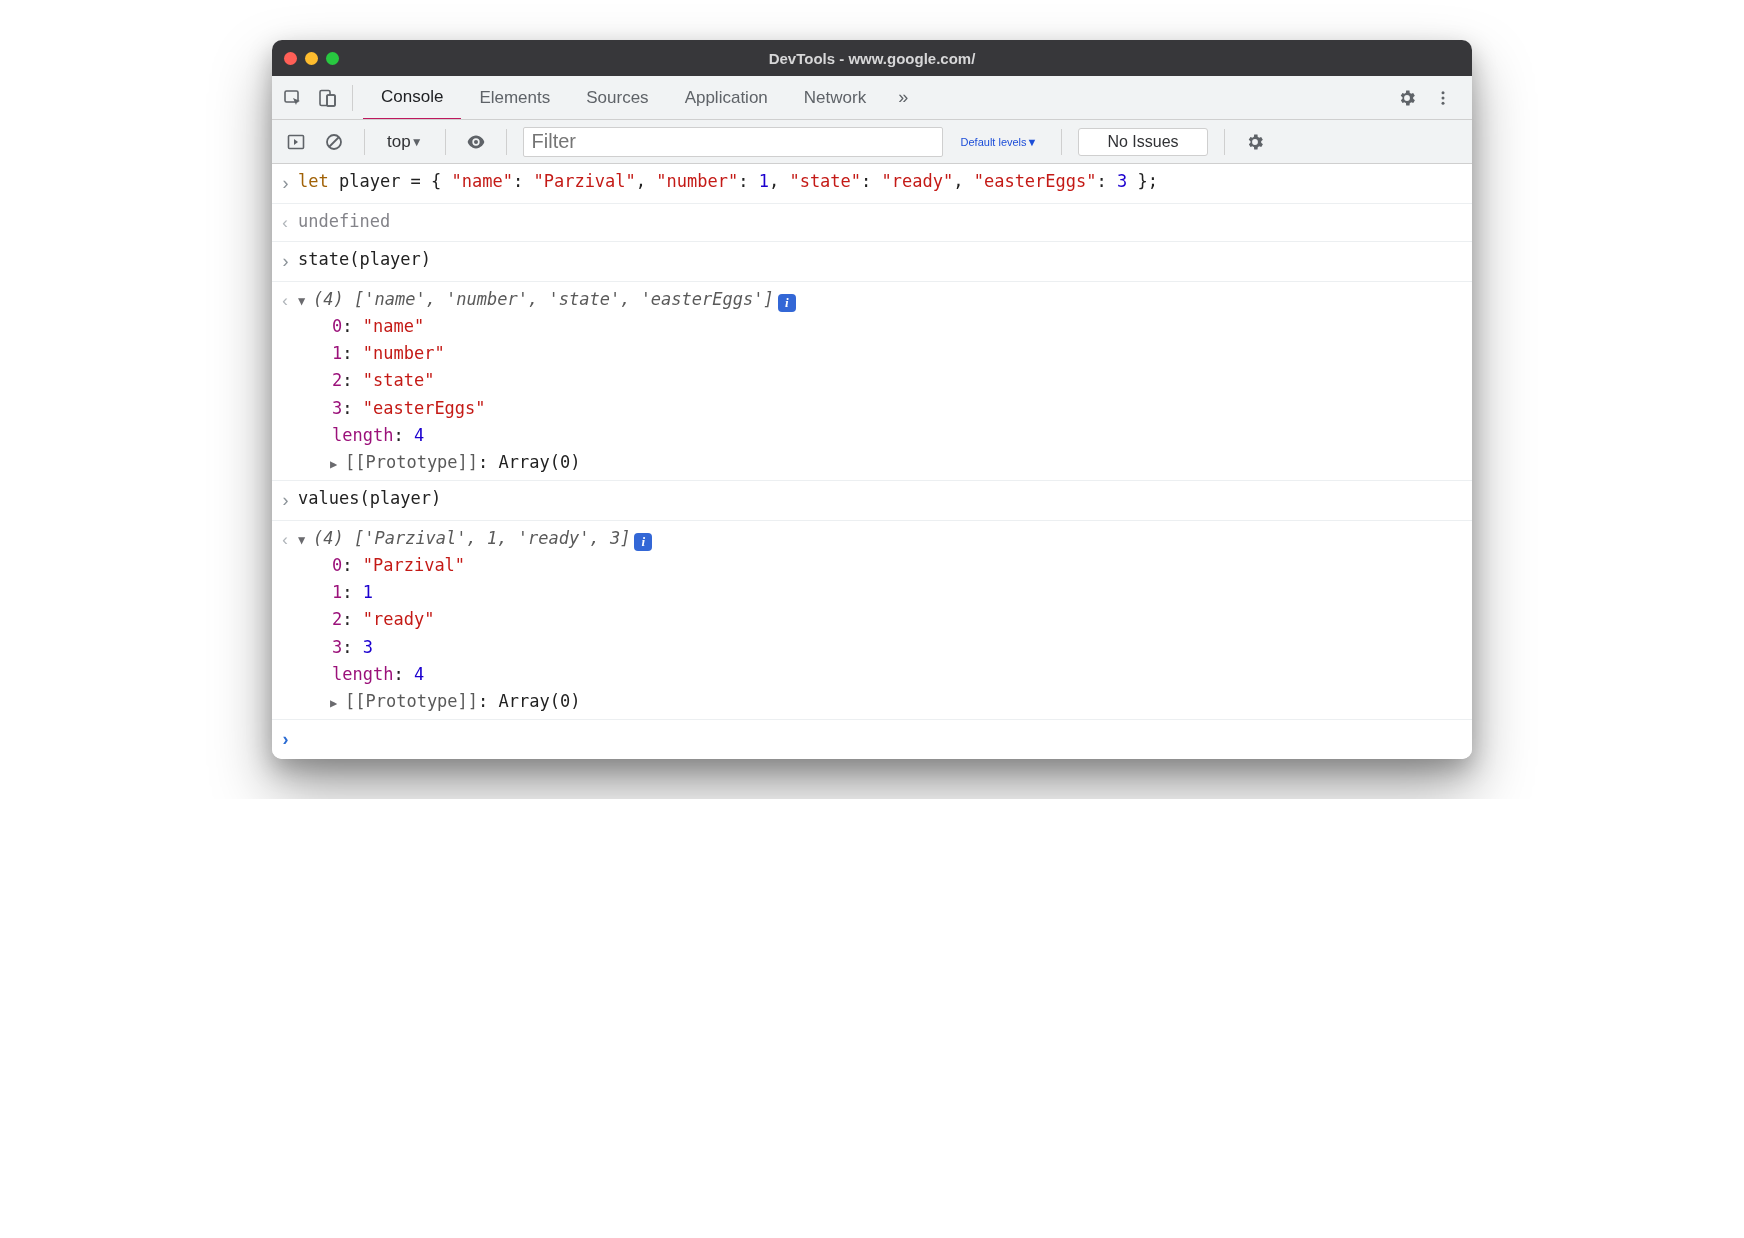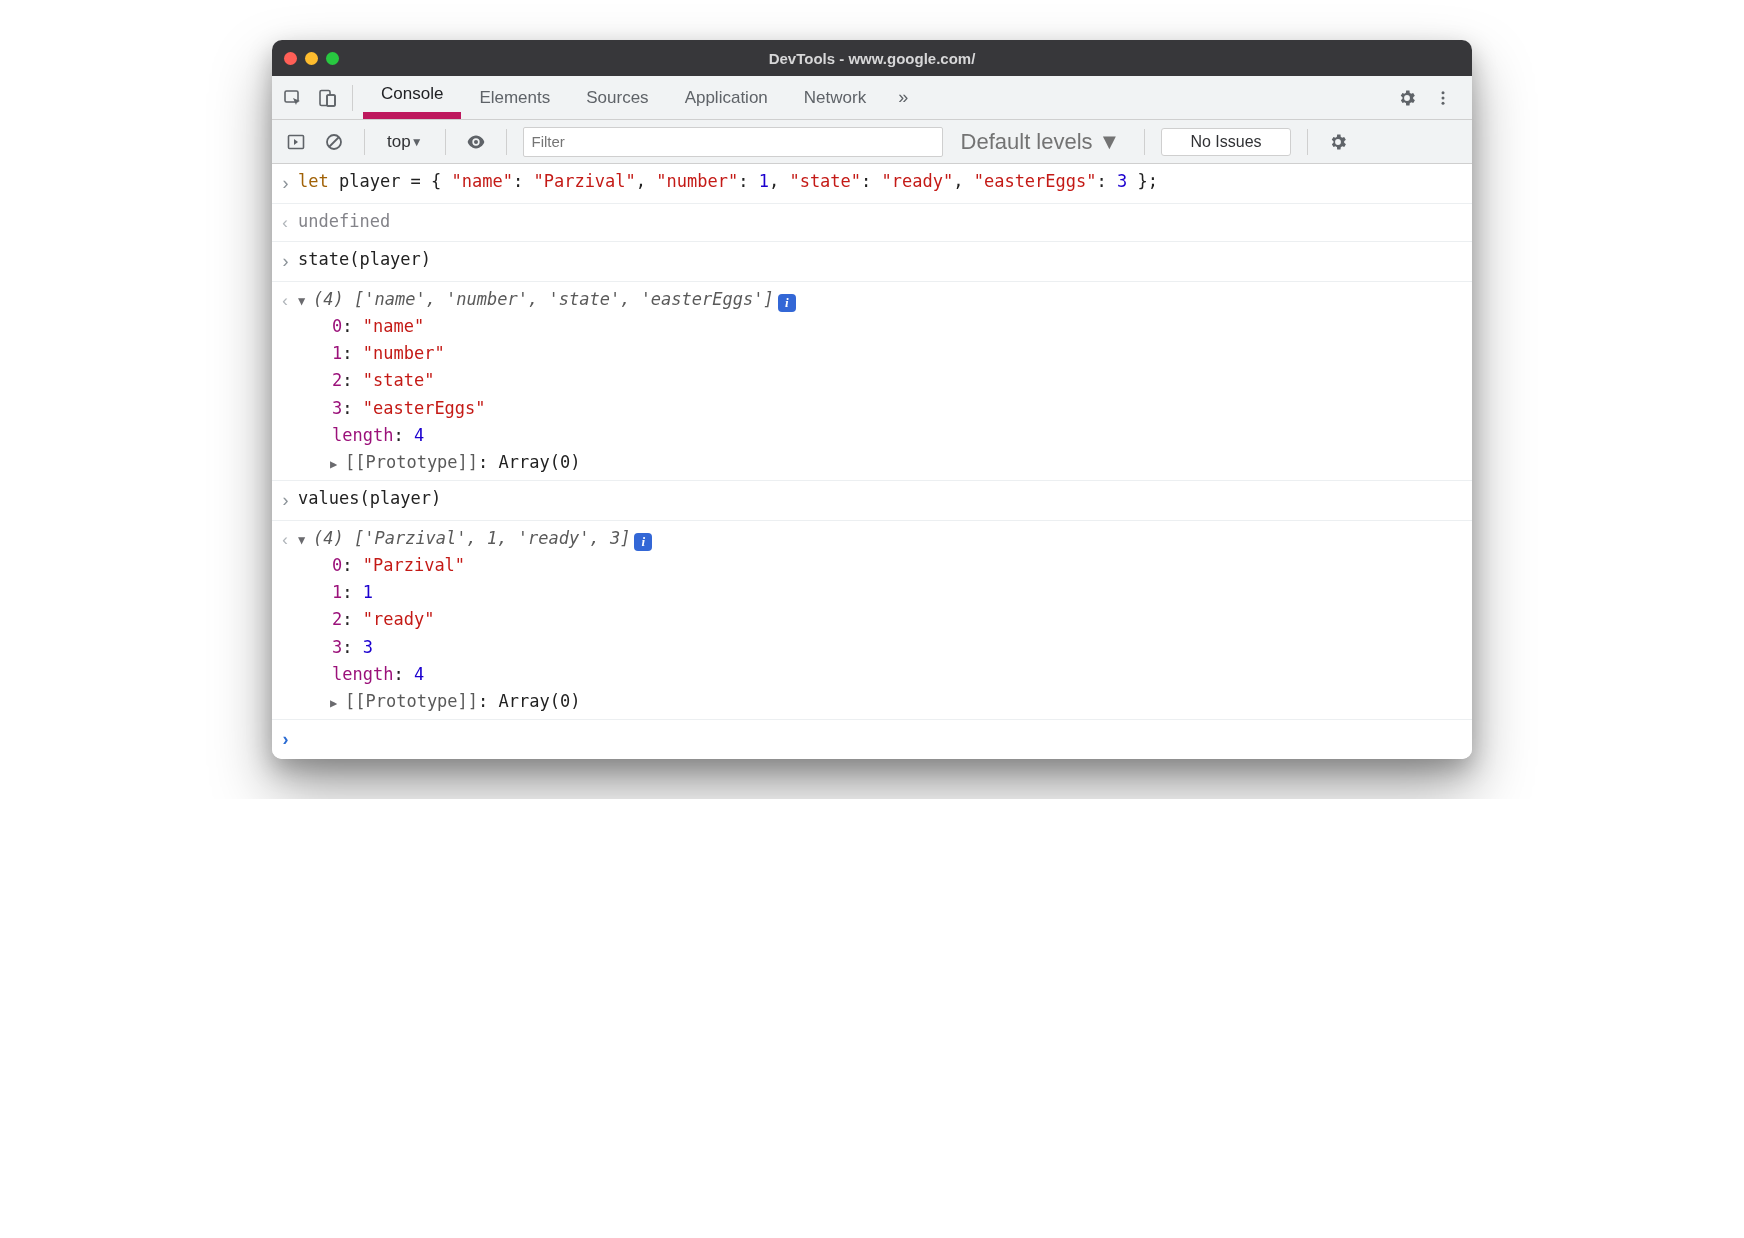--- a/index.html
+++ b/index.html
@@ -45,21 +45,21 @@
   }
   .tabs .icon-btn {
     width:30px; height:30px; display:flex; align-items:center; justify-content:center;
     color:#5f6368; cursor:pointer; border-radius:2px;
   }
   .sep { width:1px; height:26px; background:#cfcfcf; margin:0 6px; }
   .tab {
     padding: 0 18px; height:100%; display:flex; align-items:center;
     font-size:17px; color:#5f6368; cursor:pointer;
   }
-  .tab.active { color:#202124; border-bottom:7px solid #be185d; font-weight:500; }
+  .tab.active { color:#202124; border-bottom:1px solid #be185d; font-weight:500; }
   .spacer { flex:1; }
   .more-tabs { font-size:18px; color:#5f6368; padding:0 10px; cursor:pointer;}
   .right-icons { display:flex; align-items:center; gap:6px; padding-right:8px;}
   .toolbar {
     background:#f1f3f4;
     height:44px;
     display:flex; align-items:center;
     border-bottom:1px solid #cfcfcf;
     padding: 0 10px; gap:10px;
   }
@@ -67,23 +67,23 @@
     width:28px; height:28px; display:flex; align-items:center; justify-content:center;
     color:#5f6368; cursor:pointer;
   }
   .context-sel {
     display:flex; align-items:center; color:#303134; font-size:17px;
     padding:2px 6px; cursor:pointer;
   }
   .context-sel .tri { font-size:12px; color:#5f6368;}
   .filter {
     flex:0 0 420px; height:30px; background:#fff; border:1px solid #cfcfcf;
-    border-radius:2px; padding:0 8px; font-size:15px; color:#5f6368;
-  }
-  .levels { display:flex; align-items:center; gap:6px; color:#737373; font-size:22px; cursor:pointer; padding:0 8px;}
+    border-radius:2px; padding:0 8px; font-size:20px; color:#5f6368;
+  }
+  .levels { display:flex; align-items:center; color:#1d4ed8; font-size:11px; cursor:pointer; padding:0 8px;}
   .issues-btn {
     background:#fff; border:1px solid #cfcfcf; border-radius:3px;
     padding:4px 28px; font-size:16px; color:#303134; cursor:pointer;
   }
   .console {
     font-family: Menlo, Consolas, "Courier New", monospace;
     font-size: 17px; line-height:1.6;
     background:#fff;
   }
   .row {

